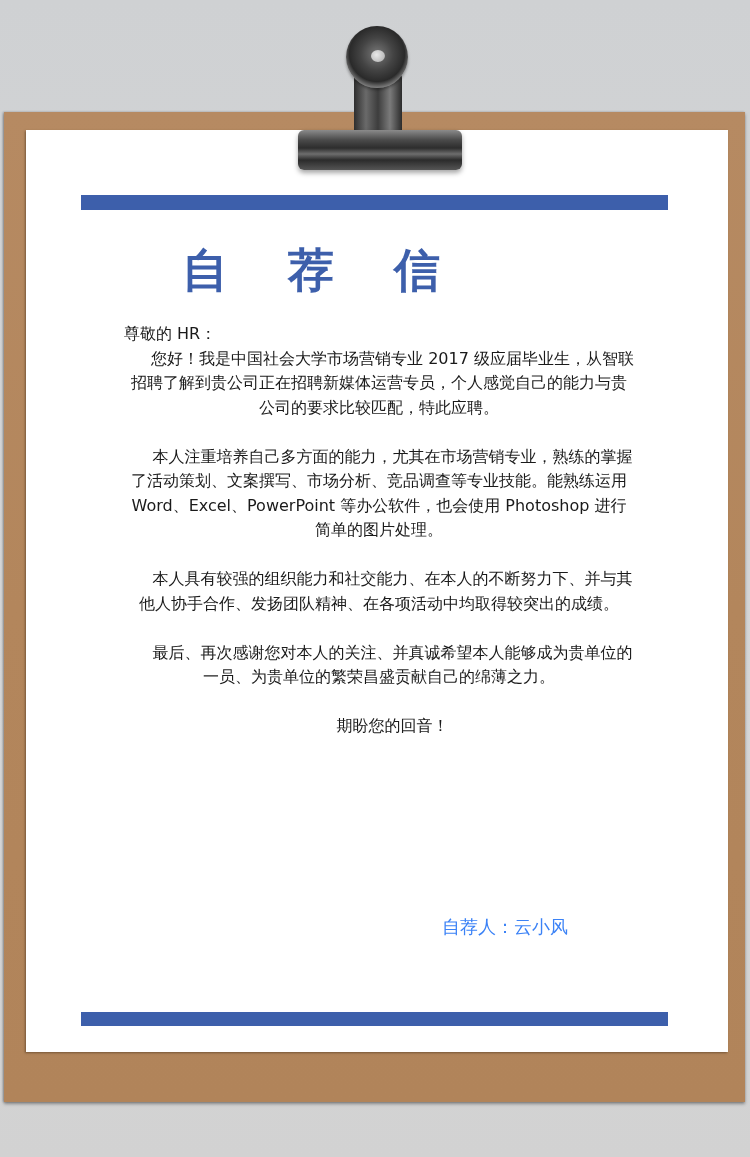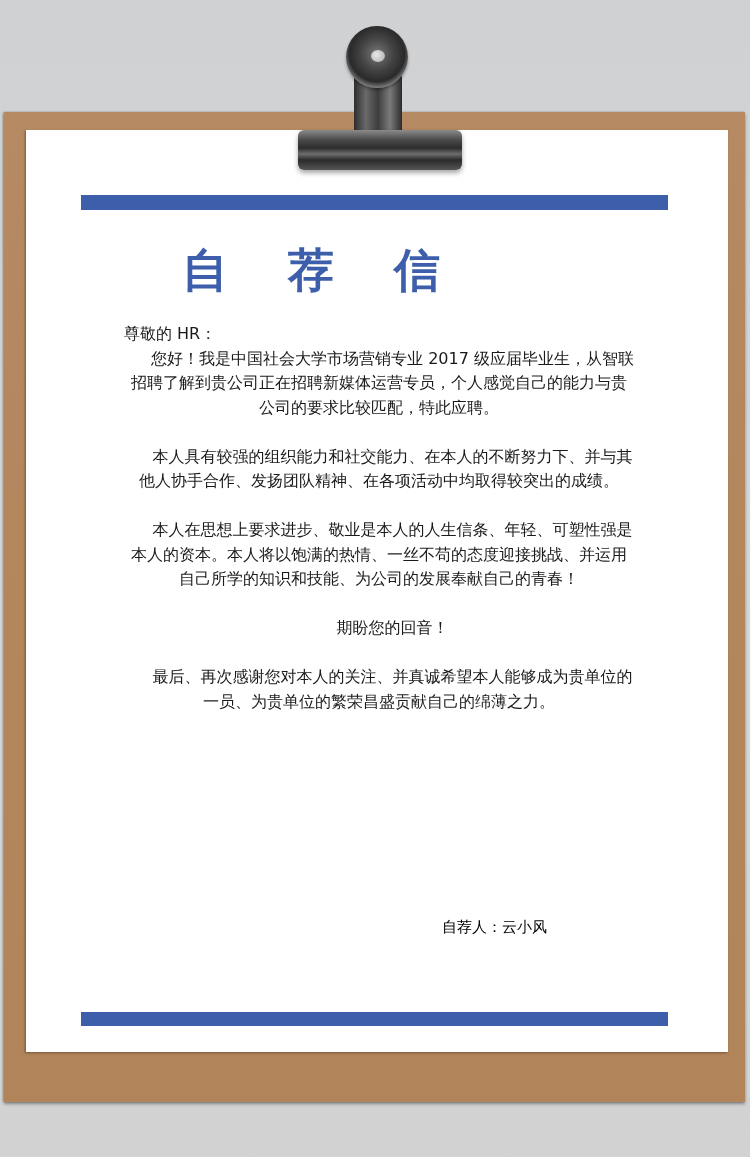--- a/index.html
+++ b/index.html
@@ -30,22 +30,22 @@
     text-indent: 22px; line-height: 60px;
   }
   .letter {
     position: absolute; left: 124px; top: 322px; width: 510px;
     color: #1a1a1a; font-size: 16px; line-height: 24.5px;
   }
   .letter p { margin: 0; }
   .letter .indent { text-indent: 27px; text-align: center; }
   .letter .gap { margin-top: 24.5px; }
   .signature {
-    position: absolute; left: 442px; top: 917px; font-size: 15px;
-    color: #000000; line-height: 20px;
+    position: absolute; left: 442px; top: 917px; font-size: 18px;
+    color: #3b82f6; line-height: 20px;
   }
   
   .clip { position: absolute; left: 296px; top: 24px; width: 168px; height: 146px; }
   .clip .ring {
     position: absolute; left: 50px; top: 2px; width: 62px; height: 62px; border-radius: 50%;
     background: radial-gradient(circle at 50% 45%, #777 0%, #444 35%, #2a2a2a 60%, #9a9a9a 78%, #3a3a3a 100%);
     box-shadow: 0 2px 3px rgba(0,0,0,0.35);
   }
   .clip .hole {
     position: absolute; left: 75px; top: 26px; width: 14px; height: 12px; border-radius: 50%;
@@ -75,21 +75,21 @@
   <div class="base"></div>
 </div>
 
 <div class="bar top"></div>
 
 <div class="title">自 荐 信</div>
 
 <div class="letter">
   <p>尊敬的 HR：</p>
   <p class="indent">您好！我是中国社会大学市场营销专业 2017 级应届毕业生，从智联招聘了解到贵公司正在招聘新媒体运营专员，个人感觉自己的能力与贵公司的要求比较匹配，特此应聘。</p>
+  <p class="indent gap">本人注重培养自己多方面的能力，尤其在市场营销专业，熟练的掌握了活动策划、文案撰写、市场分析、竞品调查等专业技能。能熟练运用 Word、Excel、PowerPoint 等办公软件，也会使用 Photoshop 进行简单的图片处理。</p>
   <p class="indent gap">本人具有较强的组织能力和社交能力、在本人的不断努力下、并与其他人协手合作、发扬团队精神、在各项活动中均取得较突出的成绩。</p>
-  <p class="indent gap">本人在思想上要求进步、敬业是本人的人生信条、年轻、可塑性强是本人的资本。本人将以饱满的热情、一丝不苟的态度迎接挑战、并运用自己所学的知识和技能、为公司的发展奉献自己的青春！</p>
+  <p class="indent gap">最后、再次感谢您对本人的关注、并真诚希望本人能够成为贵单位的一员、为贵单位的繁荣昌盛贡献自己的绵薄之力。</p>
   <p class="indent gap">期盼您的回音！</p>
-  <p class="indent gap">最后、再次感谢您对本人的关注、并真诚希望本人能够成为贵单位的一员、为贵单位的繁荣昌盛贡献自己的绵薄之力。</p>
 </div>
 
 <div class="signature">自荐人：云小风</div>
 
 <div class="bar bottom"></div>
 
 </body></html>

